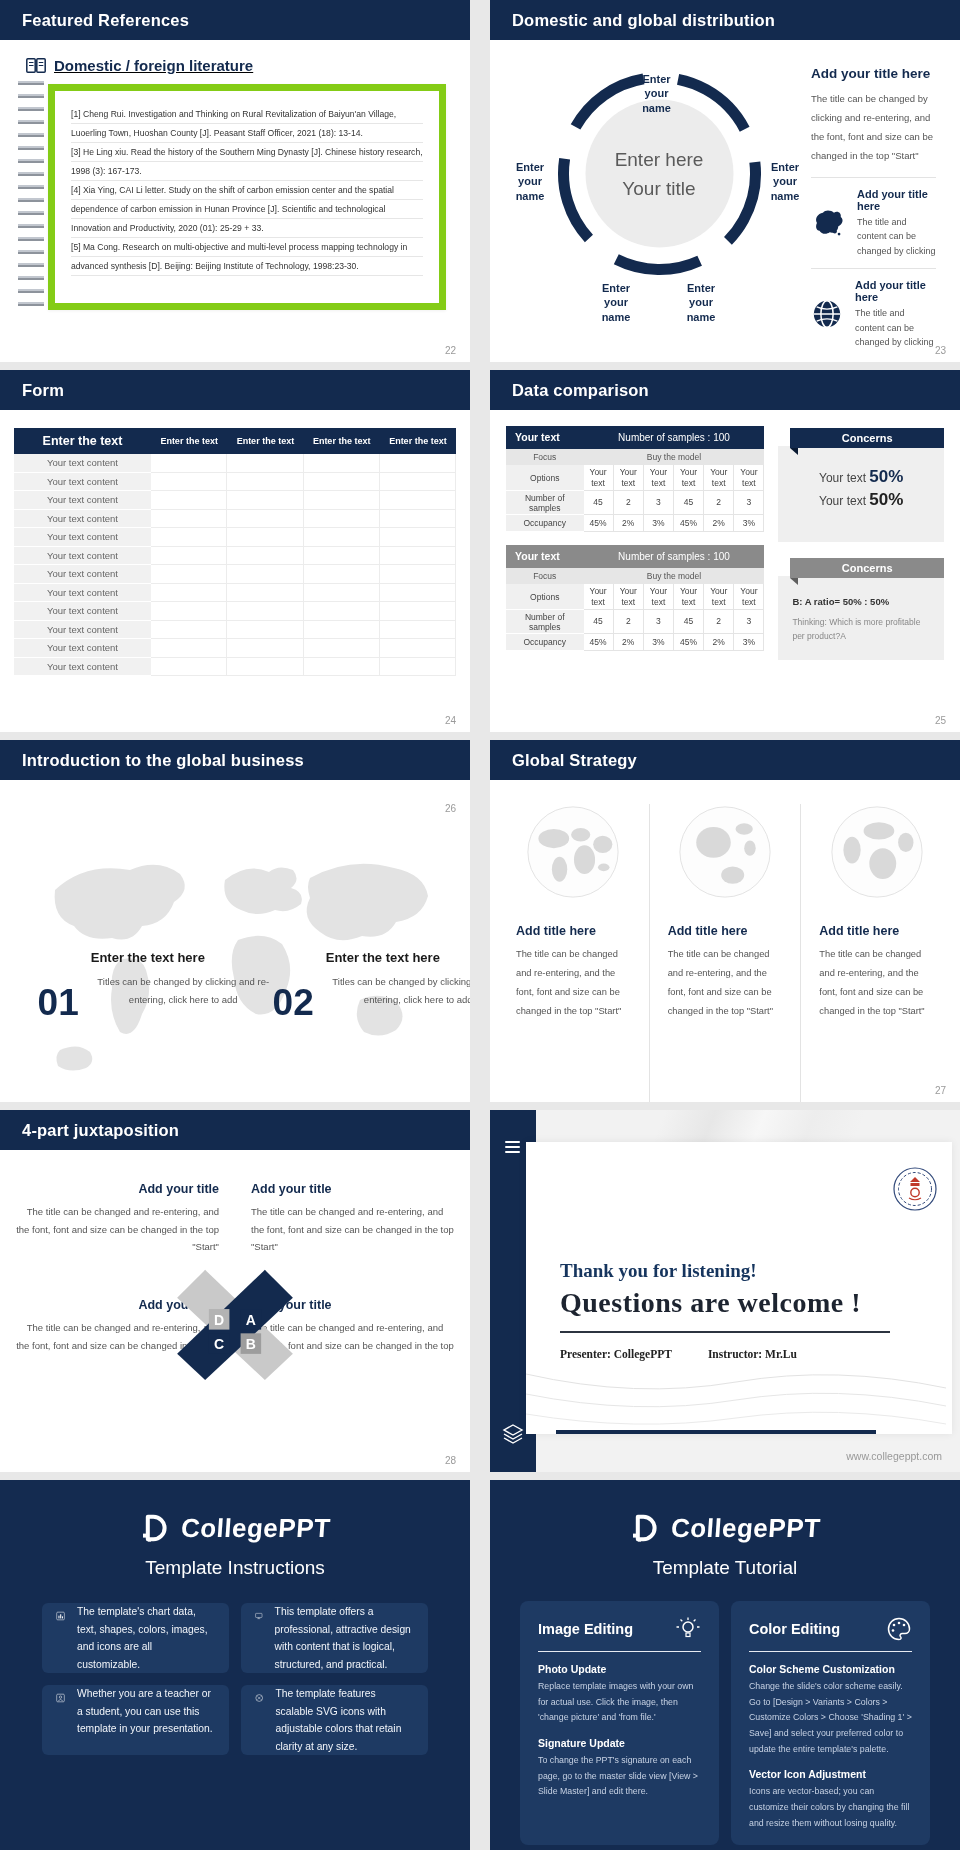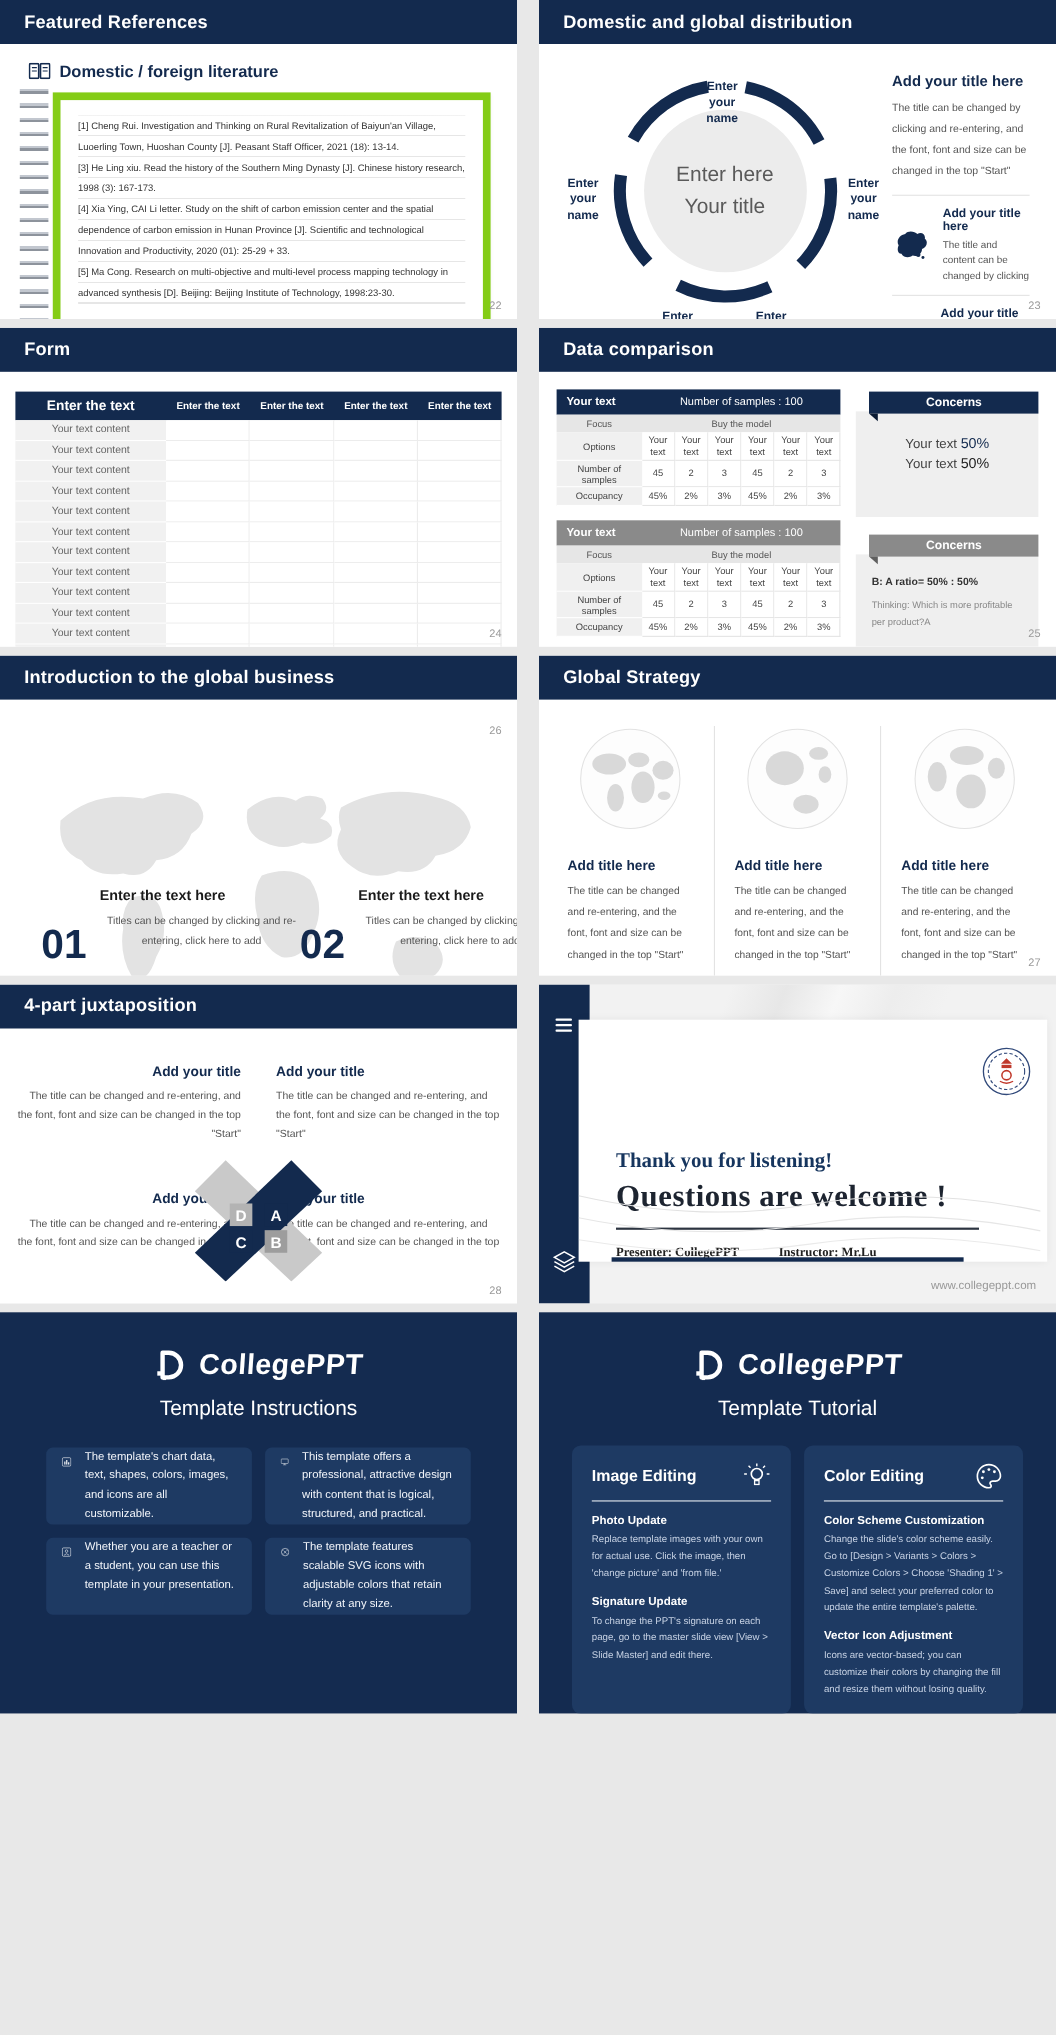--- a/index.html
+++ b/index.html
@@ -1,26 +1,26 @@
 <!DOCTYPE html>
 <html><head>
 <meta charset="utf-8">
 <style>
   * { margin:0; padding:0; box-sizing:border-box; }
   html,body { width:960px; background:#e8e8e8; font-family:"Liberation Sans", sans-serif; }
-  .sheet { width:960px; height:1558px; display:flex; flex-direction:column; gap:8px; background:#e8e8e8; overflow:hidden; }
+  .sheet { width:960px; height:1850px; display:flex; flex-direction:column; gap:8px; background:#e8e8e8; overflow:hidden; }
   .row { display:flex; gap:20px; height:362px; }
   .row.last { height:370px; }
   .slide { flex:1; background:#fff; position:relative; overflow:hidden; }
   .slide-head { height:40px; background:#132a4e; color:#fff; font-weight:bold; font-size:16.5px; display:flex; align-items:center; padding-left:22px; letter-spacing:.2px; }
   .slide-body { position:absolute; top:40px; left:0; right:0; bottom:0; }
   .pagenum { position:absolute; right:14px; bottom:6px; font-size:10px; color:#9a9a9a; }
 
   
-  .ref-heading { display:flex; align-items:center; gap:8px; margin:16px 0 10px 26px; }
+  .ref-heading { display:flex; align-items:center; gap:8px; margin:16px 0 10px 26px;text-decoration:underline; }
   .ref-heading .txt { font-weight:bold; font-size:15px; color:#132a4e; }
   .notebook { position:relative; margin:0 24px 0 26px; }
   .coils { position:absolute; left:-8px; top:-6px; bottom:-4px; width:26px;
            background:repeating-linear-gradient(to bottom, transparent 0 3px, #c2c7cf 3px 5px, #8d939c 5px 7px, transparent 7px 13px); }
   .ref-panel { margin-left:22px; border:7px solid #84cc16; background:#fff; min-height:212px; padding:14px 16px 18px;
                box-shadow:0 1px 3px rgba(0,0,0,.06); }
   .ref-lines { font-size:8.6px; color:#333; line-height:19px;
                background-image:repeating-linear-gradient(to bottom, transparent 0 18px, #e6e6e6 18px 19px); min-height:180px; }
   .ref-lines div { margin:0; }
 
@@ -69,21 +69,21 @@
   .crow .cv { flex:1; background:#fff; border-bottom:1px solid #e4e4e4; border-right:1px solid #e4e4e4; display:flex; align-items:center; justify-content:center; text-align:center; padding:2px 1px; line-height:1.25; }
   .cmp-right { flex:1; display:flex; flex-direction:column; gap:16px; padding-top:2px; }
   .concern { position:relative; }
   .cribbon { position:relative; margin-left:12px; color:#fff; font-weight:bold; font-size:11px; text-align:center; padding:4px 0; }
   .cribbon.navy { background:#132a4e; } .cribbon.gray { background:#8a8a8a; }
   .cribbon::after { content:""; position:absolute; left:0; bottom:-7px; border-top:7px solid #0a1a33; border-left:8px solid transparent; }
   .cribbon.gray::after { border-top-color:#5f5f5f; }
   .cbody { background:#efefef; margin-top:-2px; padding:18px 10px 16px; }
   .cbody.tall { min-height:96px; }
   .cline { text-align:center; font-size:12px; color:#444; margin:3px 0; }
-  .cline .pct { font-size:13px; font-weight:normal; }
+  .cline .pct { font-size:17px; font-weight:bold; }
   .cline.first .pct { color:#132a4e; } .cline.second .pct { color:#222; }
   .cratio { font-size:9.5px; font-weight:600; color:#333; margin:2px 0 8px 4px; }
   .cthink { font-size:8.5px; color:#888; line-height:1.7; margin-left:4px; }
 
   
   .gb-body { position:relative; }
   .worldmap { position:absolute; inset:0; }
   .gb-items { position:absolute; left:0; right:0; top:128px; display:flex; }
   .gb-item { width:50%; display:flex; padding-left:8%; }
   .gb-num { font-size:37px; font-weight:800; color:#132a4e; line-height:1; margin-right:12px;margin-top:36px; }

